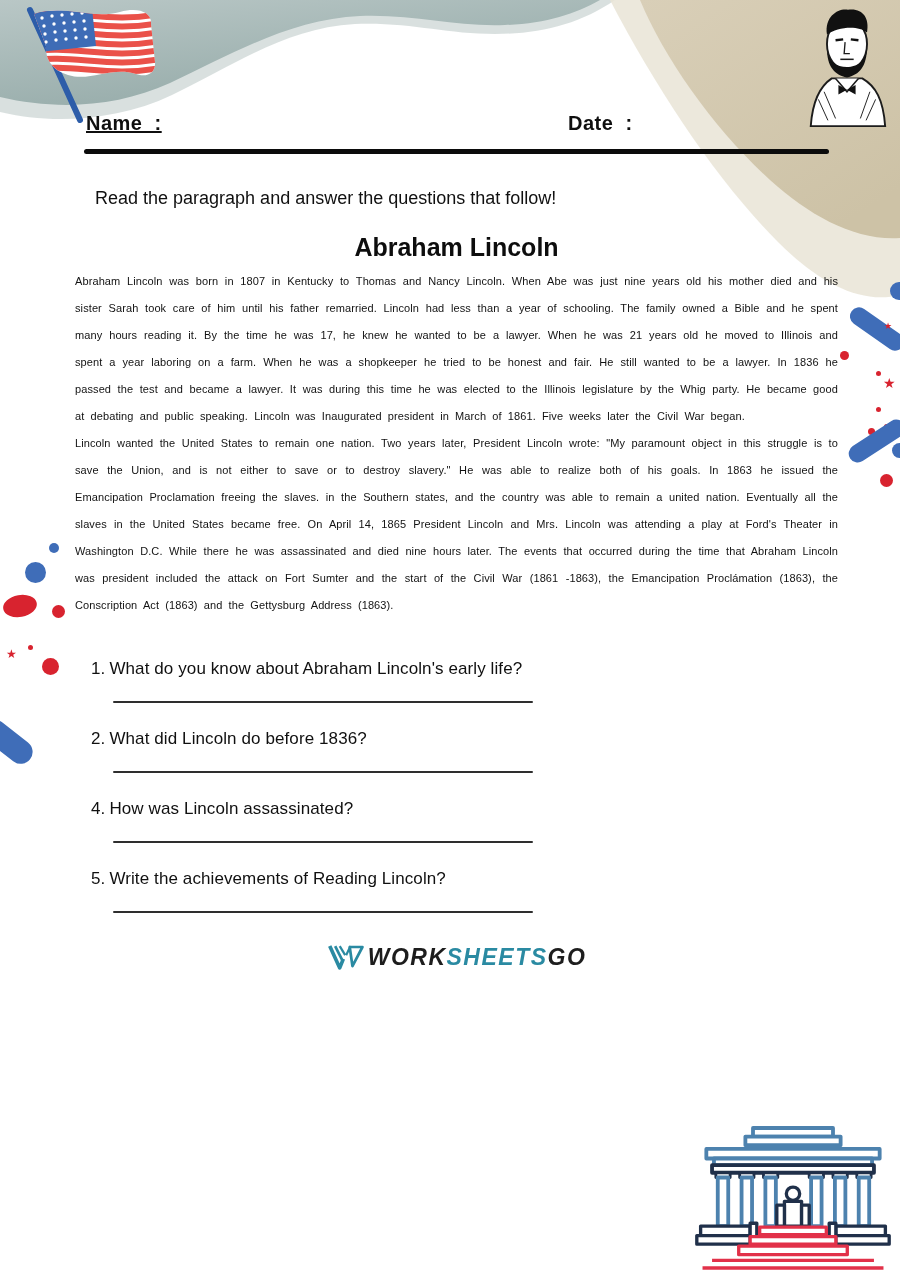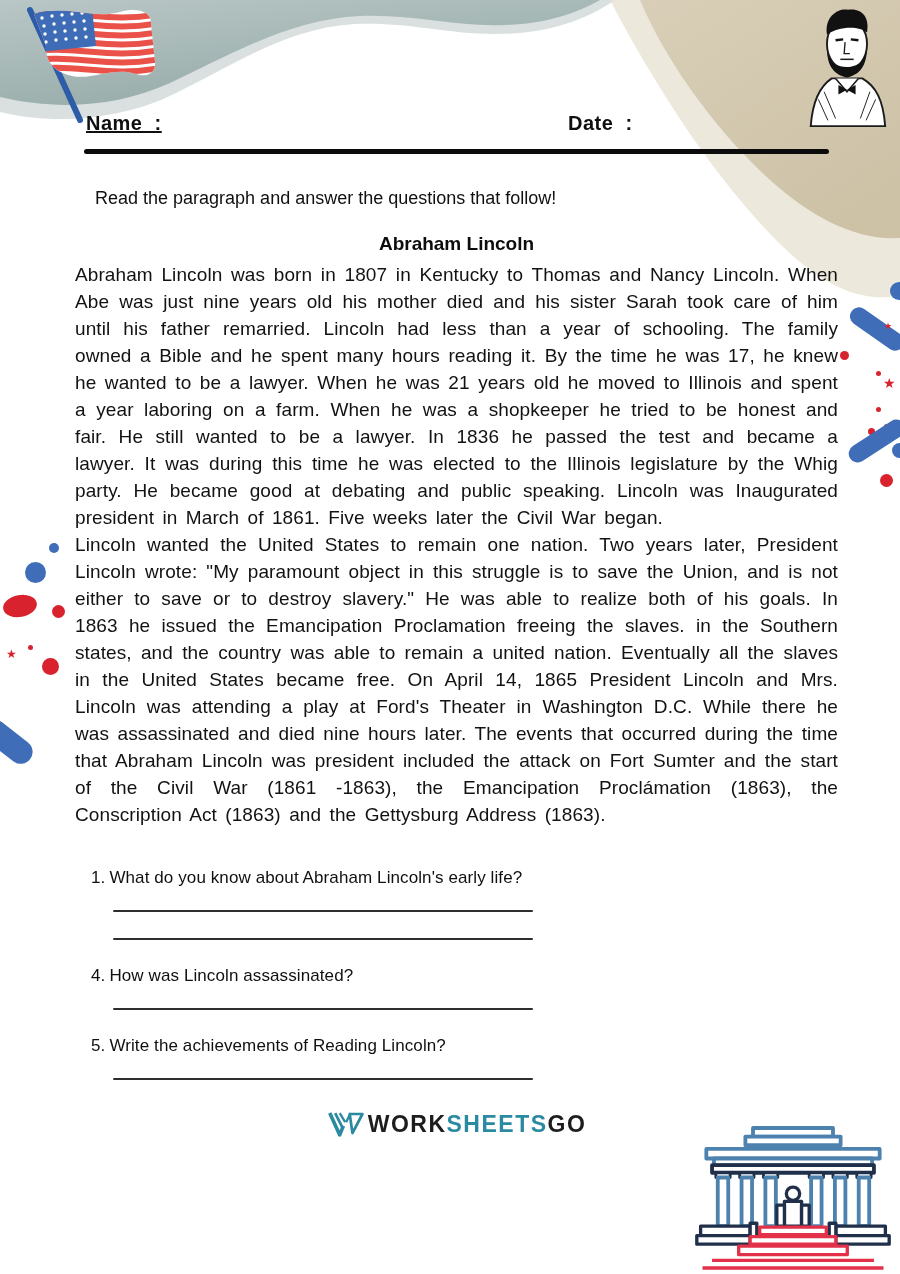--- a/index.html
+++ b/index.html
@@ -17,30 +17,30 @@
   .name-label{left:86px;text-decoration:underline;}
   .date-label{left:568px;}
   .meta-blank{position:absolute;top:112px;height:26px;z-index:4;}
   .name-blank{left:160px;width:380px;}
   .date-blank{left:634px;width:180px;}
   .divider{position:absolute;top:149px;left:84px;width:745px;height:5px;
            background:#0b0b0b;border-radius:3px;z-index:4;}
   
   .content{position:relative;z-index:2;padding:188px 62px 0 75px;}
   .instruction{margin:0 0 0 20px;font-size:18px;color:#101010;}
-  .passage-title{margin:24px 0 6px 0;text-align:center;font-size:19px;font-weight:700;color:#0d0d0d;}
-  .para{margin:0;font-size:19px;line-height:27px;text-align:justify;
+  .passage-title{margin:24px 0 6px 0;text-align:center;font-size:25px;font-weight:700;color:#0d0d0d;}
+  .para{margin:0;font-size:11px;line-height:27px;text-align:justify;
         word-spacing:3px;letter-spacing:.1px;color:#121212;}
   .questions{margin-top:40px;margin-left:16px;}
   .question-text{margin:0;font-size:17px;color:#101010;letter-spacing:.1px;}
   .qnum{margin-right:4px;}
   .answer-line{height:2px;background:#2e2e2e;width:420px;margin:22px 0 26px 22px;border-radius:1px;}
   
   .logo-row{position:relative;z-index:2;display:flex;justify-content:center;align-items:center;
-            gap:1px;margin-top:30px;}
+            gap:1px;margin-top:30px;font-style:italic;}
   .logo-text{font-size:23px;font-weight:700;letter-spacing:1.5px;color:#1d1d1d;}
   .logo-text .teal{color:#2a8aa2;}
   .memorial-svg{position:absolute;left:693px;top:1124px;z-index:2;}
   
   .decor span,.decor i{position:absolute;display:block;z-index:1;}
   .dot{border-radius:50%;}
   .dot.blue{background:#3f6db8;}
   .dot.red{background:#d8232f;}
   .blob{background:#d8232f;border-radius:50%;}
   .brush{background:#3f6db8;}
@@ -135,20 +135,21 @@
     <h2 class="passage-title">Abraham Lincoln</h2>
     <p class="para">Abraham Lincoln was born in 1807 in Kentucky to Thomas and Nancy Lincoln. When Abe was just nine years old his mother died and his sister Sarah took care of him until his father remarried. Lincoln had less than a year of schooling. The family owned a Bible and he spent many hours reading it. By the time he was 17, he knew he wanted to be a lawyer. When he was 21 years old he moved to Illinois and spent a year laboring on a farm. When he was a shopkeeper he tried to be honest and fair. He still wanted to be a lawyer. In 1836 he passed the test and became a lawyer. It was during this time he was elected to the Illinois legislature by the Whig party. He became good at debating and public speaking. Lincoln was Inaugurated president in March of 1861. Five weeks later the Civil War began.</p>
     <p class="para">Lincoln wanted the United States to remain one nation. Two years later, President Lincoln wrote: "My paramount object in this struggle is to save the Union, and is not either to save or to destroy slavery." He was able to realize both of his goals. In 1863 he issued the Emancipation Proclamation freeing the slaves. in the Southern states, and the country was able to remain a united nation. Eventually all the slaves in the United States became free. On April 14, 1865 President Lincoln and Mrs. Lincoln was attending a play at Ford's Theater in Washington D.C. While there he was assassinated and died nine hours later. The events that occurred during the time that Abraham Lincoln was president included the attack on Fort Sumter and the start of the Civil War (1861 -1863), the Emancipation Proclámation (1863), the Conscription Act (1863) and the Gettysburg Address (1863).</p>
 
     <div class="questions">
       <div>
         <p class="question-text"><span class="qnum">1.</span><span>What do you know about Abraham Lincoln's early life?</span></p>
         <div class="answer-line"></div>
       </div>
       <div>
+        <p class="question-text"><span class="qnum">2.</span><span>What did Lincoln do before 1836?</span></p>
         <div class="answer-line"></div>
       </div>
       <div>
         <p class="question-text"><span class="qnum">4.</span><span>How was Lincoln assassinated?</span></p>
         <div class="answer-line"></div>
       </div>
       <div>
         <p class="question-text"><span class="qnum">5.</span><span>Write the achievements of Reading Lincoln?</span></p>
         <div class="answer-line"></div>
       </div>

